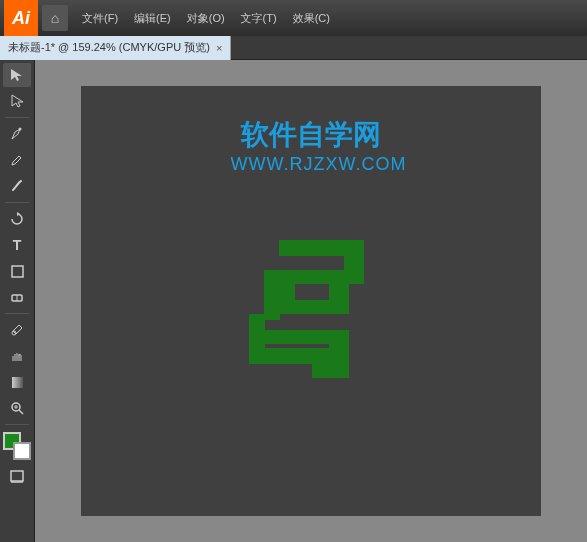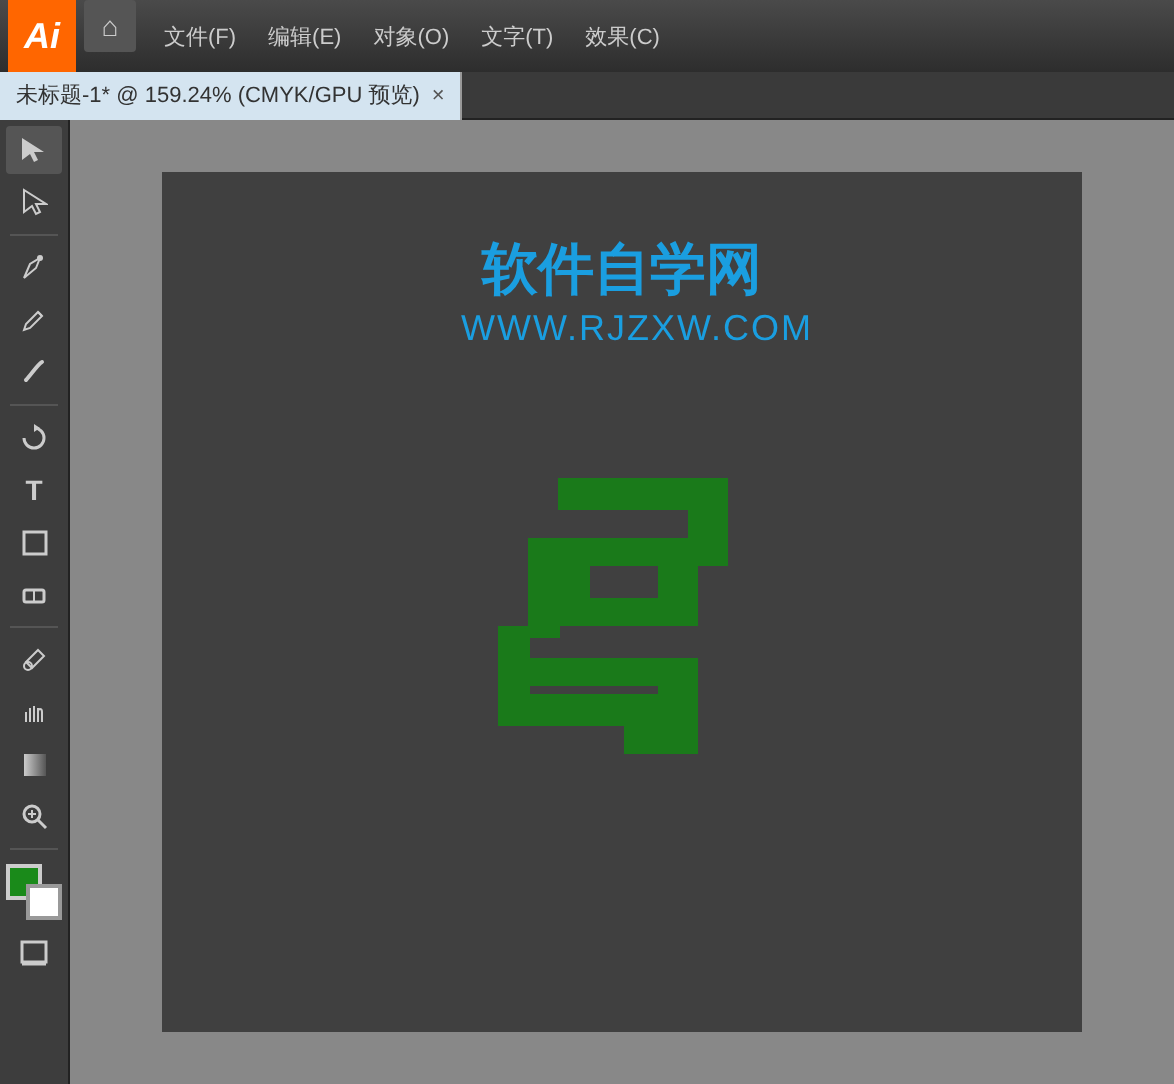--- a/index.html
+++ b/index.html
@@ -3,20 +3,21 @@
   <meta charset="utf-8">
   <style>
     * { margin: 0; padding: 0; box-sizing: border-box; }
     body { width: 587px; height: 542px; overflow: hidden; font-family: 'Microsoft YaHei', SimSun, sans-serif; background: #444; display: flex; flex-direction: column; }
 
     
     .title-bar {
       height: 36px;
       background: linear-gradient(to bottom, #4a4a4a, #2d2d2d);
       display: flex;
+      align-items: center;
       padding: 0 4px;
       flex-shrink: 0;
     }
     .ai-logo {
       width: 34px;
       height: 36px;
       background: #ff6600;
       display: flex;
       align-items: center;
       justify-content: center;

